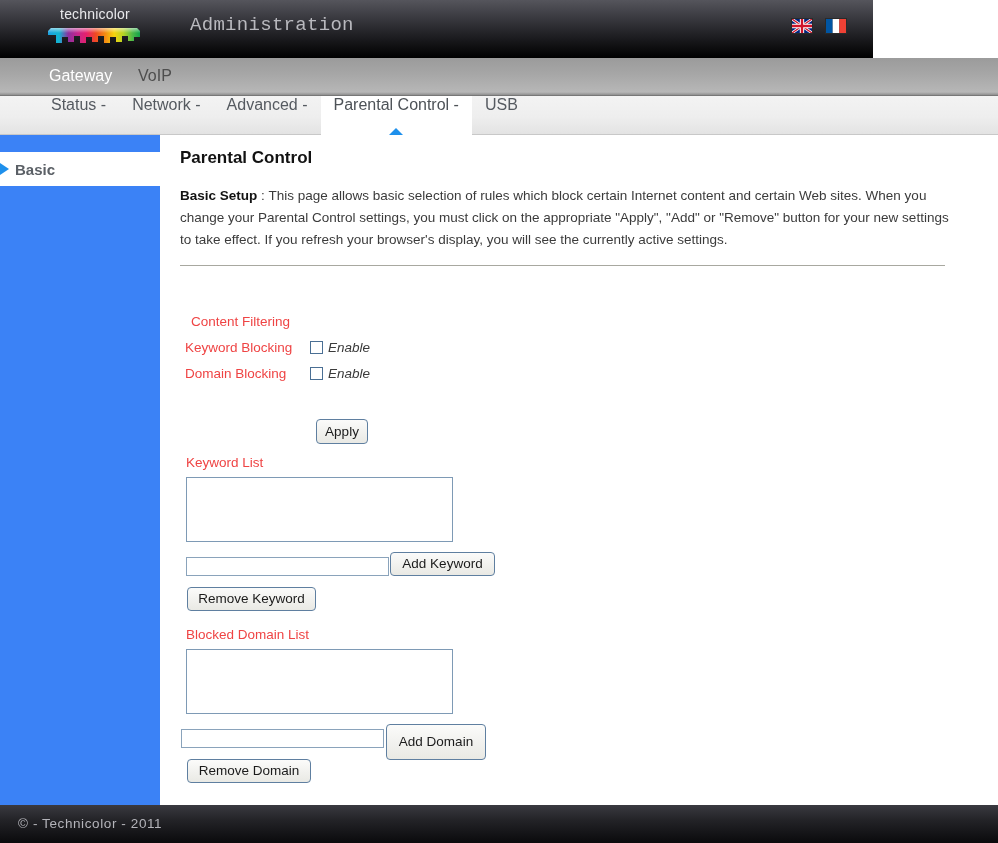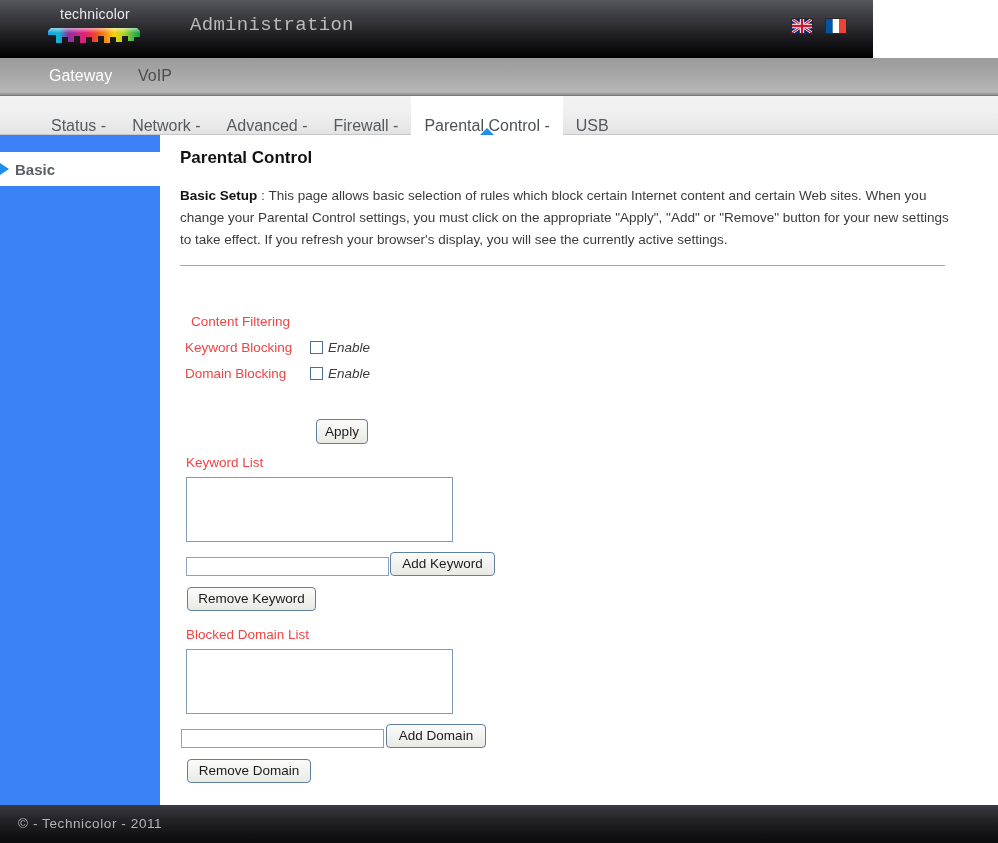--- a/index.html
+++ b/index.html
@@ -102,21 +102,21 @@
   .nav-items {
     position: absolute;
     left: 0; top: 0;
     height: 39px;
     display: flex;
     align-items: stretch;
     padding-left: 38px;
   }
   .nav-item {
     display: flex;
-    align-items: flex-end;
+    align-items: flex-start;
     padding: 0 13px;
     font-size: 16px;
     color: #555a60;
     font-family: "Liberation Sans", sans-serif;
     white-space: nowrap;
     cursor: pointer;
     position: relative;
   }
   .nav-item.active {
     background: #ffffff;
@@ -338,23 +338,20 @@
   <div class="nav-items">
     <div class="nav-item">
       <span>Status -</span>
     </div>
     <div class="nav-item">
       <span>Network -</span>
     </div>
     <div class="nav-item">
       <span>Advanced -</span>
     </div>
-    <div class="nav-item">
-      <span>Firewall -</span>
-    </div>
     <div class="nav-item active">
       <span>Parental Control -</span>
       <span class="nav-arrow"></span>
     </div>
     <div class="nav-item">
       <span>USB</span>
     </div>
   </div>
 </div>
 
@@ -394,21 +391,21 @@
     <div class="listbox" style="left:26px; top:342px; width:267px; height:65px;"></div>
 
     <input class="txtinput" style="left: 26px; top: 422px; width: 203px; height: 19px;" value="">
     <button class="btn" style="left:230px; top:417px; width:105px; height:24px;">Add Keyword</button>
     <button class="btn" style="left:27px; top:452px; width:129px; height:24px;">Remove Keyword</button>
 
     <div class="lbl" style="left:26px; top:492px;">Blocked Domain List</div>
     <div class="listbox" style="left:26px; top:514px; width:267px; height:65px;"></div>
 
     <input class="txtinput" style="left: 21px; top: 594px; width: 203px; height: 19px;" value="">
-    <button class="btn" style="left:226px; top:589px; width:100px; height:24px;">Add Domain</button>
+    <button class="btn" style="left:226px; top:589px; width:100px; height:36px;">Add Domain</button>
     <button class="btn" style="left:27px; top:624px; width:124px; height:24px;">Remove Domain</button>
 
   </div>
 </div>
 
 <div class="footer">
   <div class="footer-text">© - Technicolor - 2011</div>
 </div>
 
 </body></html>

